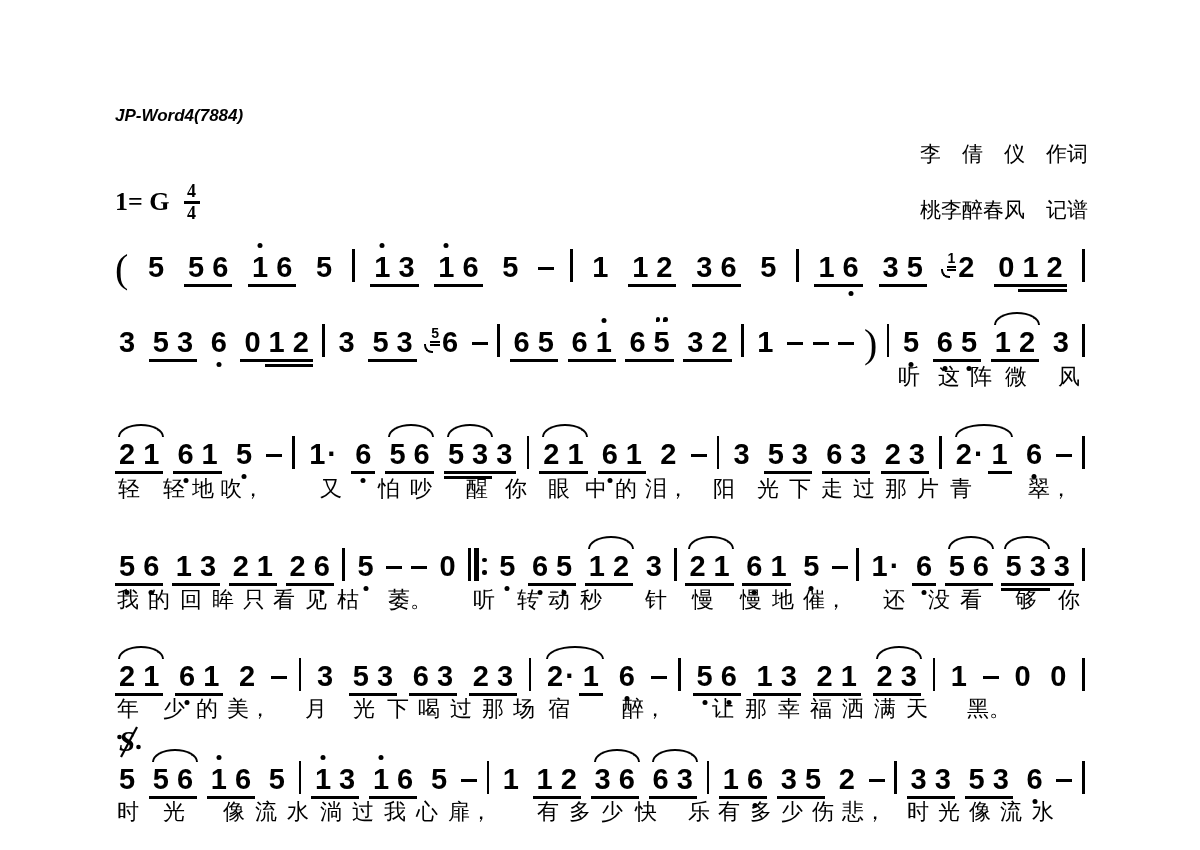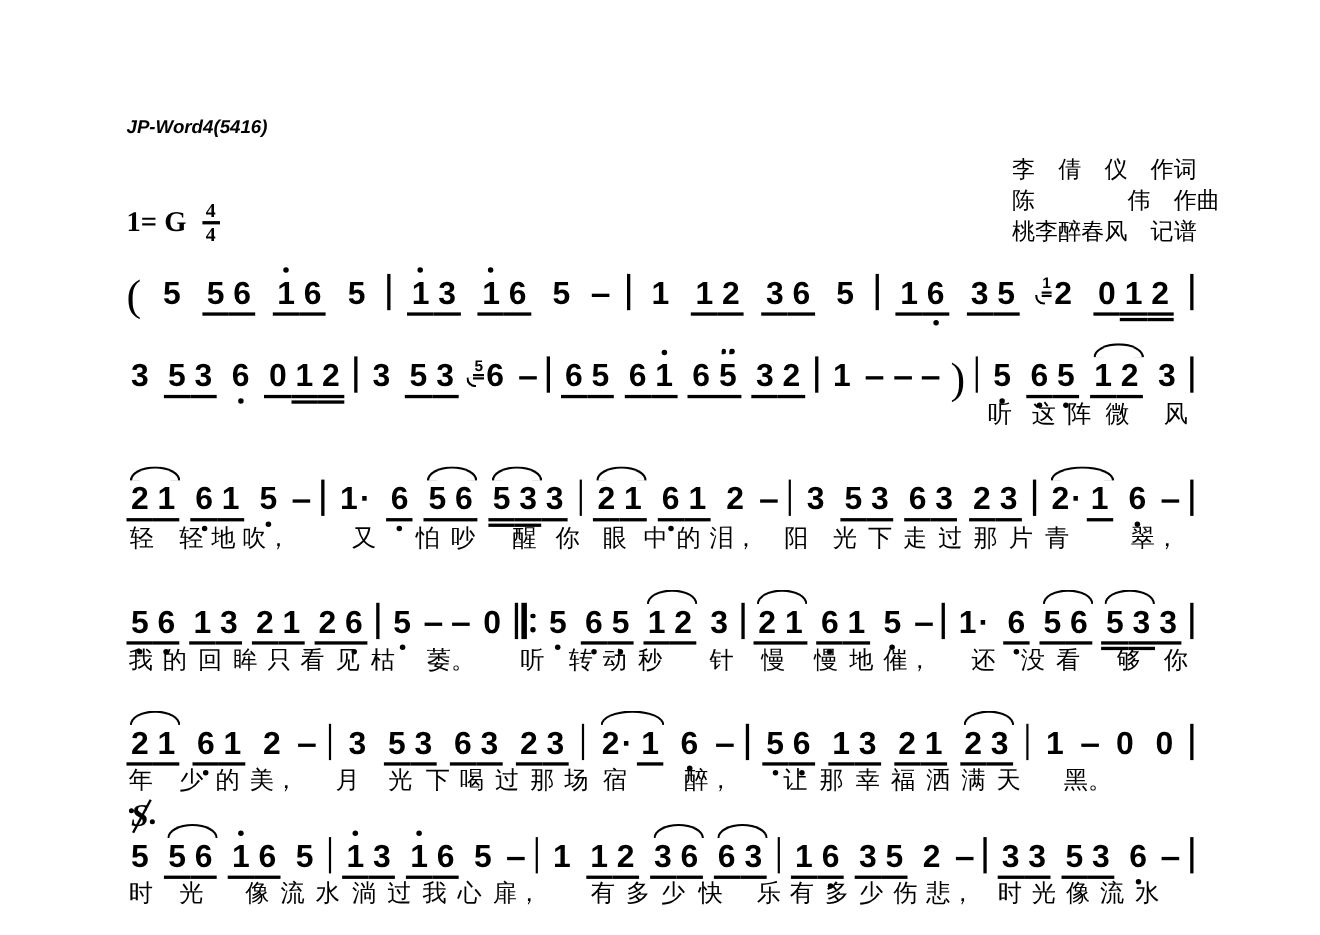--- a/index.html
+++ b/index.html
@@ -51,22 +51,22 @@
   .ghook{position:absolute;left:-6px;bottom:-13px;width:7px;height:7px;
          border-left:2px solid #000;border-bottom:2px solid #000;border-radius:0 0 0 8px;}
   .lyricrow{position:absolute;left:0;width:1200px;height:28px;}
   .lyric{position:absolute;top:0;font:400 22px/26px "Liberation Serif",serif;white-space:nowrap;}
   .segno{position:absolute;}
 </style>
 </head>
 <body>
 
 <div class="stage">
-  <div class="watermark">JP-Word4(5416)</div>
-  <div class="credits"><span>李　倩　仪　作词</span><br><span>陈　　　　伟　作曲</span><br><span>桃李醉春风　记谱</span></div>
+  <div class="watermark">JP-Word4(7884)</div>
+  <div class="credits"><span>李　倩　仪　作词</span><br><br><span>桃李醉春风　记谱</span></div>
   <div class="keysig">
     <span>1= G</span>
     <span class="meter">
       <span>4</span>
       <span class="mbar"></span>
       <span>4</span>
     </span>
   </div>
   <div id="score-root">
       <div class="score-line" style="top: 250px;">

